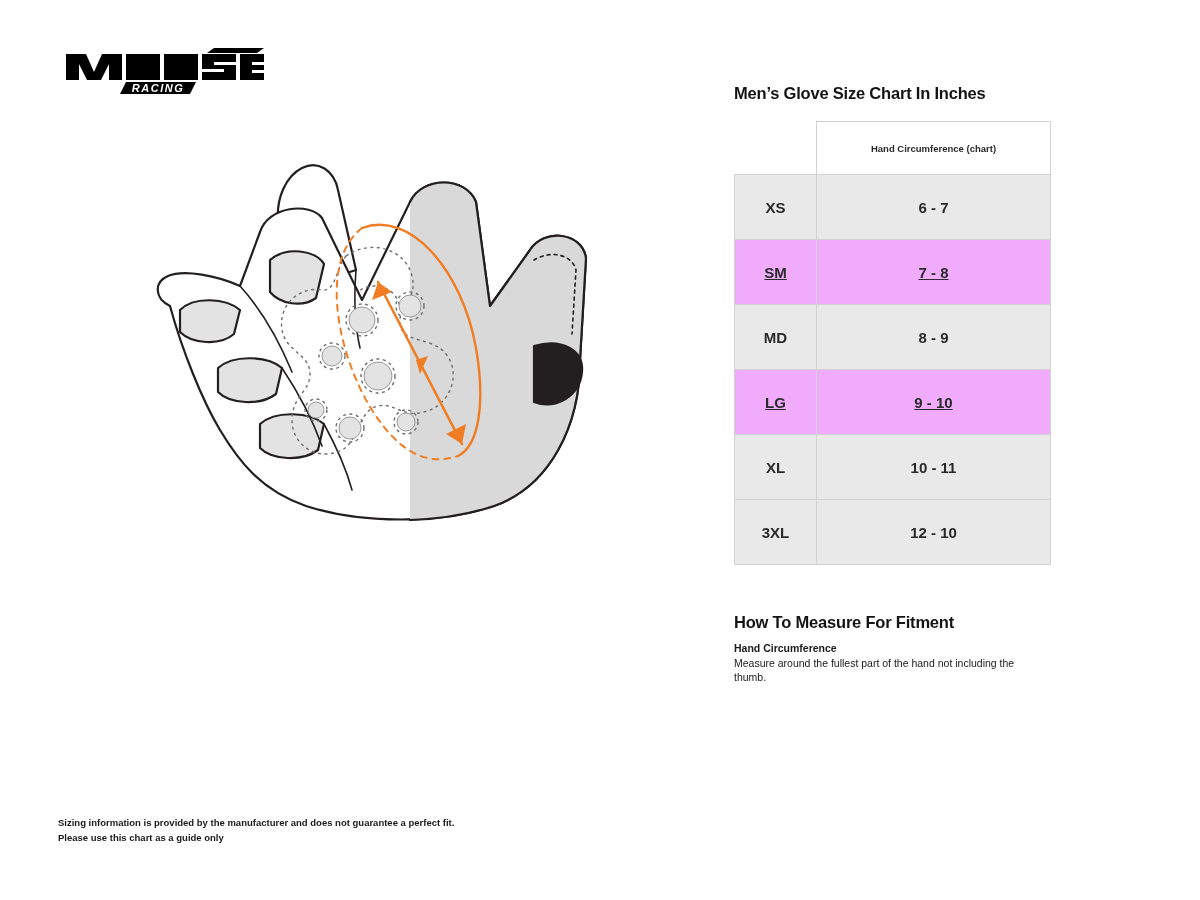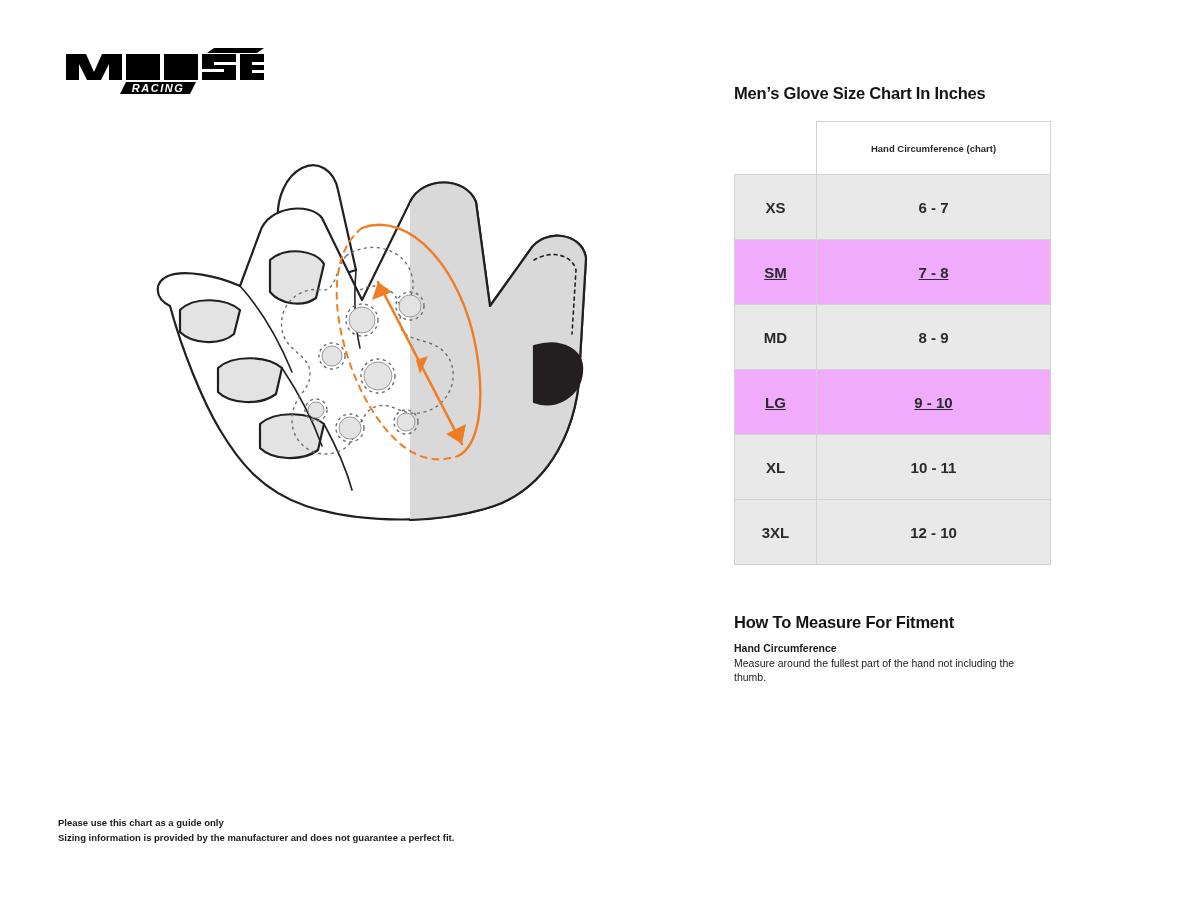--- a/index.html
+++ b/index.html
@@ -270,15 +270,15 @@
   </table>
 
   <div id="measure-section">
     <h2 id="measure-title">How To Measure For Fitment</h2>
     <p id="measure-sub">Hand Circumference</p>
     <p id="measure-body">Measure around the fullest part of the hand not including the thumb.</p>
   </div>
 </div>
 
 <div id="footer">
+  <div>Sizing information is provided by the manufacturer and does not guarantee a perfect fit.</div>
   <div>Please use this chart as a guide only</div>
-  <div>Sizing information is provided by the manufacturer and does not guarantee a perfect fit.</div>
 </div>
 
 </body></html>

